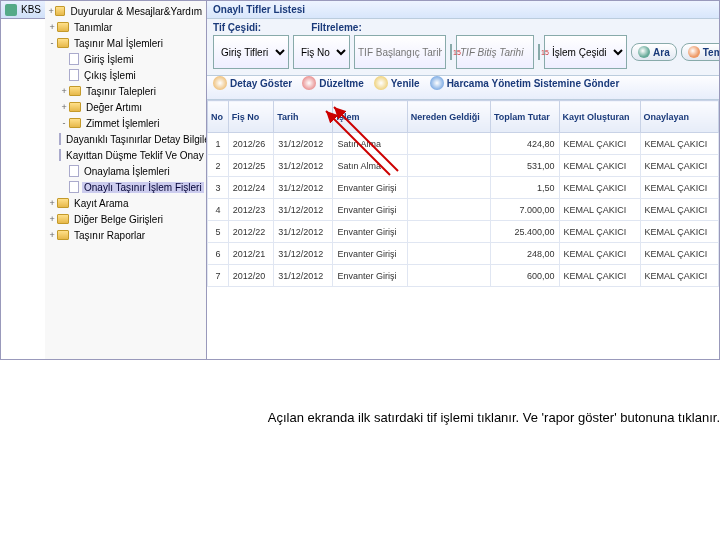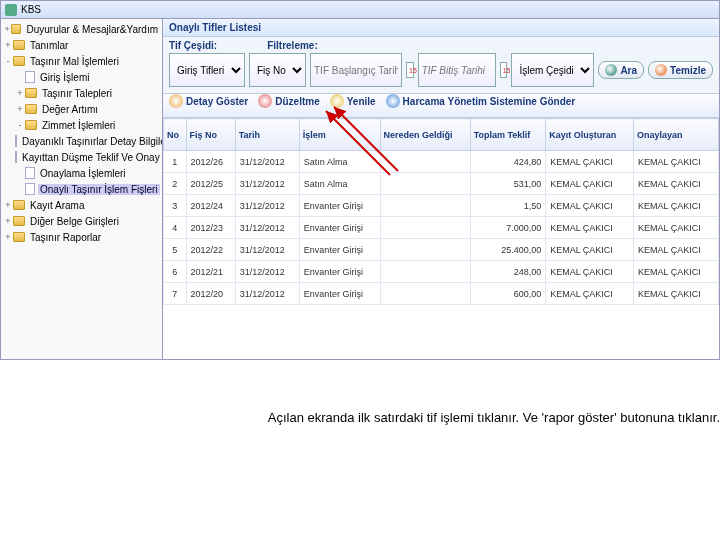--- a/index.html
+++ b/index.html
@@ -1,17 +1,17 @@
 <!DOCTYPE html>
 <html><head>
 <meta charset="utf-8">
 <style>
 *{box-sizing:border-box;margin:0;padding:0;font-family:Tahoma,Arial,sans-serif;font-size:10px}
 body{background:#fff;width:720px;height:540px;overflow:hidden}
-.app{display:flex;flex-direction:column;width:100%;height:360px;border:1px solid #99b}
+.app{display:flex;flex-direction:row;width:100%;height:360px;border:1px solid #99b}
 .titlebar{background:linear-gradient(#e8f0ff,#d0e0f8);height:18px;display:flex;align-items:center;padding:0 4px;border-bottom:1px solid #99b}
 .titlebar .tlogo{width:12px;height:12px;background:#5a8;border-radius:2px;margin-right:4px}
 .content{display:flex;flex:1;overflow:hidden}
 .tree{width:162px;background:#f8f8f8;border-right:1px solid #99b;padding:2px;overflow:auto}
 .tree .node{display:flex;align-items:center;height:16px;white-space:nowrap;cursor:pointer}
 .tree .node.sel span.lbl{background:#cce;color:#003}
 .tree .tw{width:10px;text-align:center;color:#666;font-size:9px}
 .tree .fold{width:12px;height:10px;background:linear-gradient(#ffe08a,#e6b84a);border:1px solid #c49a2a;border-radius:1px;margin-right:3px}
 .tree .page{width:10px;height:12px;background:#fff;border:1px solid #aac;margin-right:3px}
 .tree .lbl{padding:0 2px}
@@ -70,20 +70,25 @@
           <span class="tw">-</span>
           <span class="fold"></span>
           <span class="lbl">Taşınır Mal İşlemleri</span>
         </div>
         <div class="node d1">
           <span class="tw"></span>
           <span class="page"></span>
           <span class="lbl">Giriş İşlemi</span>
         </div>
         <div class="node d1">
+          <span class="tw"></span>
+          <span class="page"></span>
+          <span class="lbl">Çıkış İşlemi</span>
+        </div>
+        <div class="node d1">
           <span class="tw">+</span>
           <span class="fold"></span>
           <span class="lbl">Taşınır Talepleri</span>
         </div>
         <div class="node d1">
           <span class="tw">+</span>
           <span class="fold"></span>
           <span class="lbl">Değer Artımı</span>
         </div>
         <div class="node d1">
@@ -172,21 +177,21 @@
       </div>
       <div class="grid">
         <table>
           <thead>
               <tr id="thead-row">
                 <th>No</th>
                 <th>Fiş No</th>
                 <th>Tarih</th>
                 <th>İşlem</th>
                 <th>Nereden Geldiği</th>
-                <th>Toplam Teklif</th>
+                <th>Toplam Tutar</th>
                 <th>Kayıt Oluşturan</th>
                 <th>Onaylayan</th>
               </tr>
             </thead>
           <tbody id="tbody">
               <tr>
                 <td class="ctr">1</td>
                 <td>2012/26</td>
                 <td>31/12/2012</td>
                 <td>Satın Alma</td>

